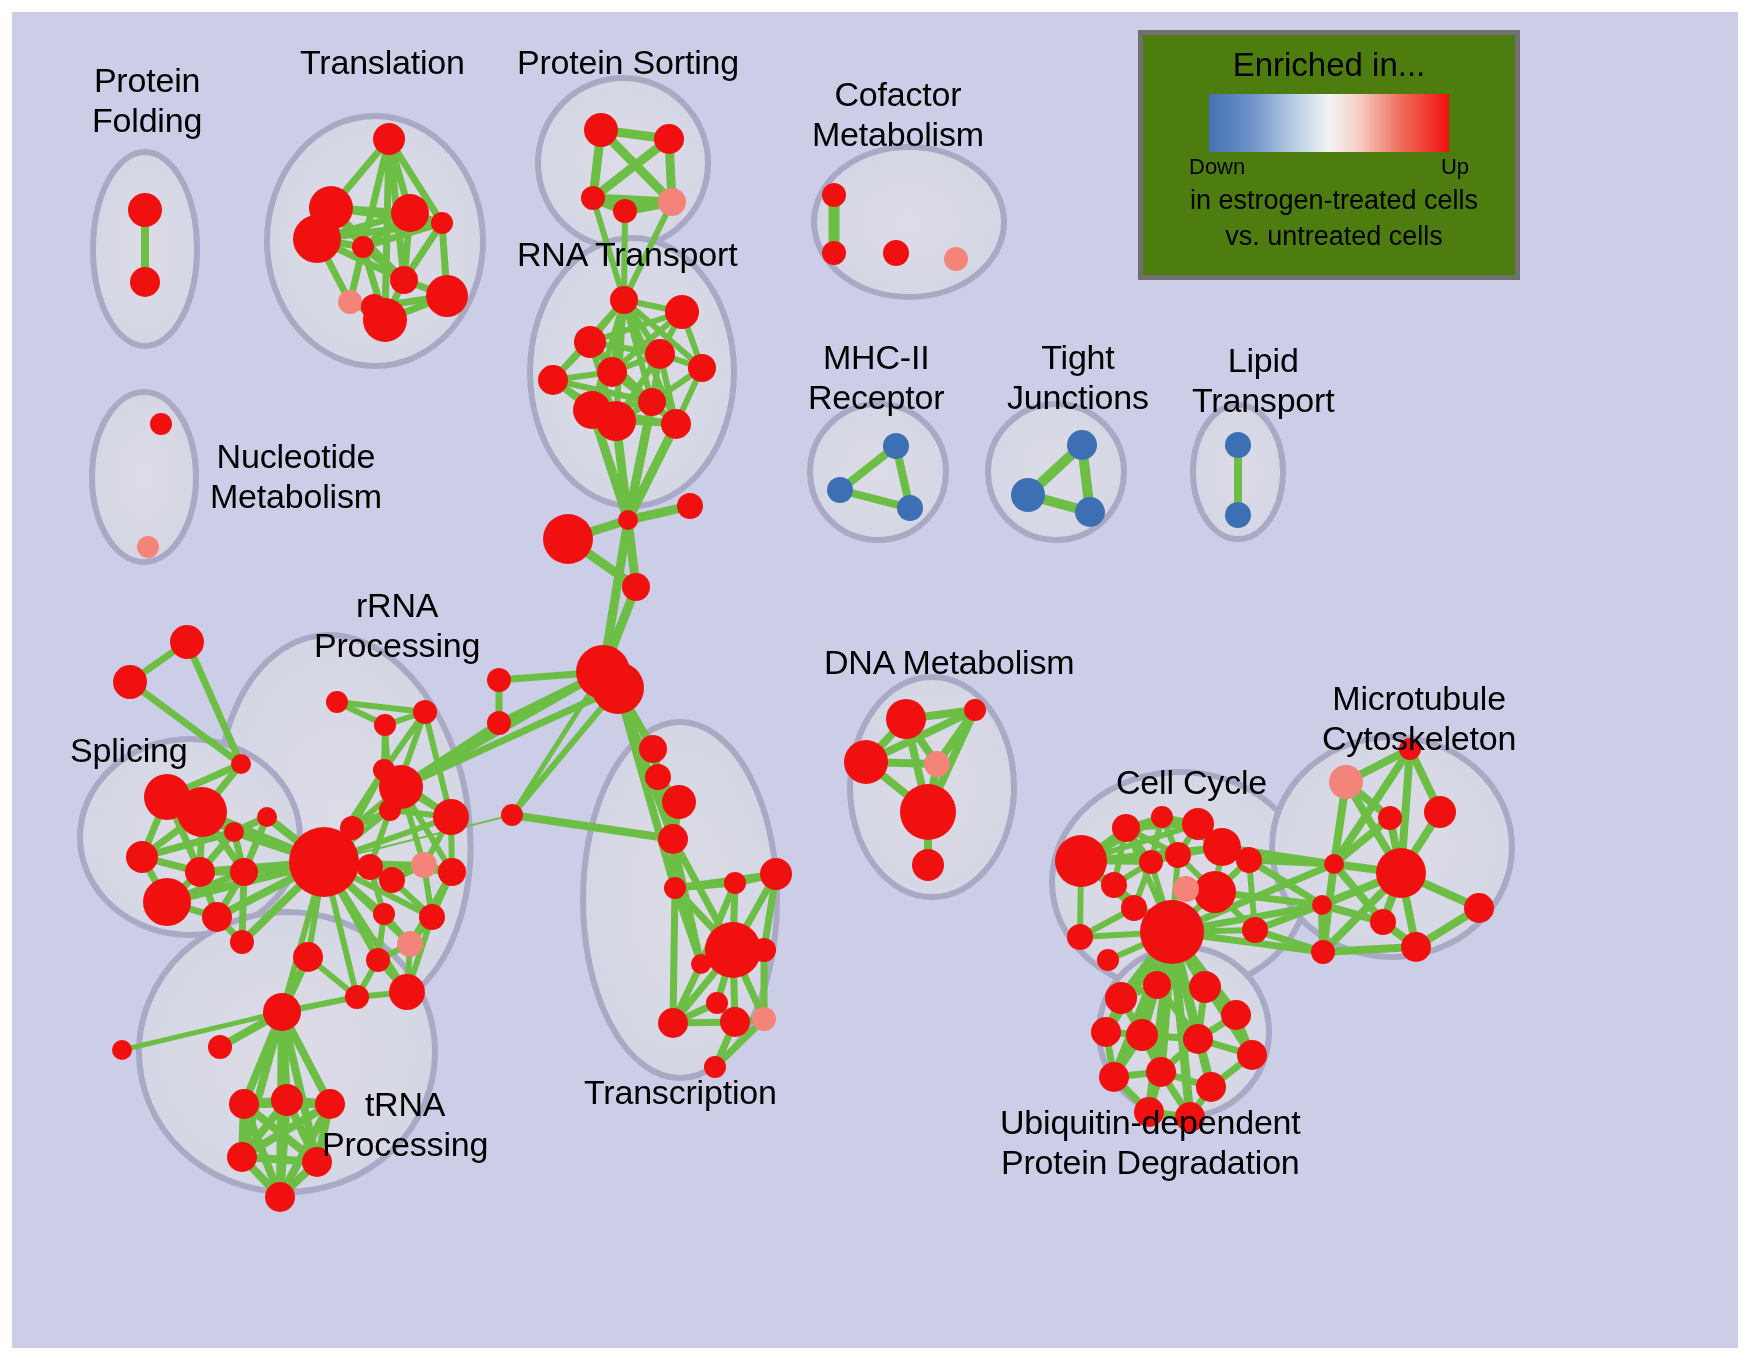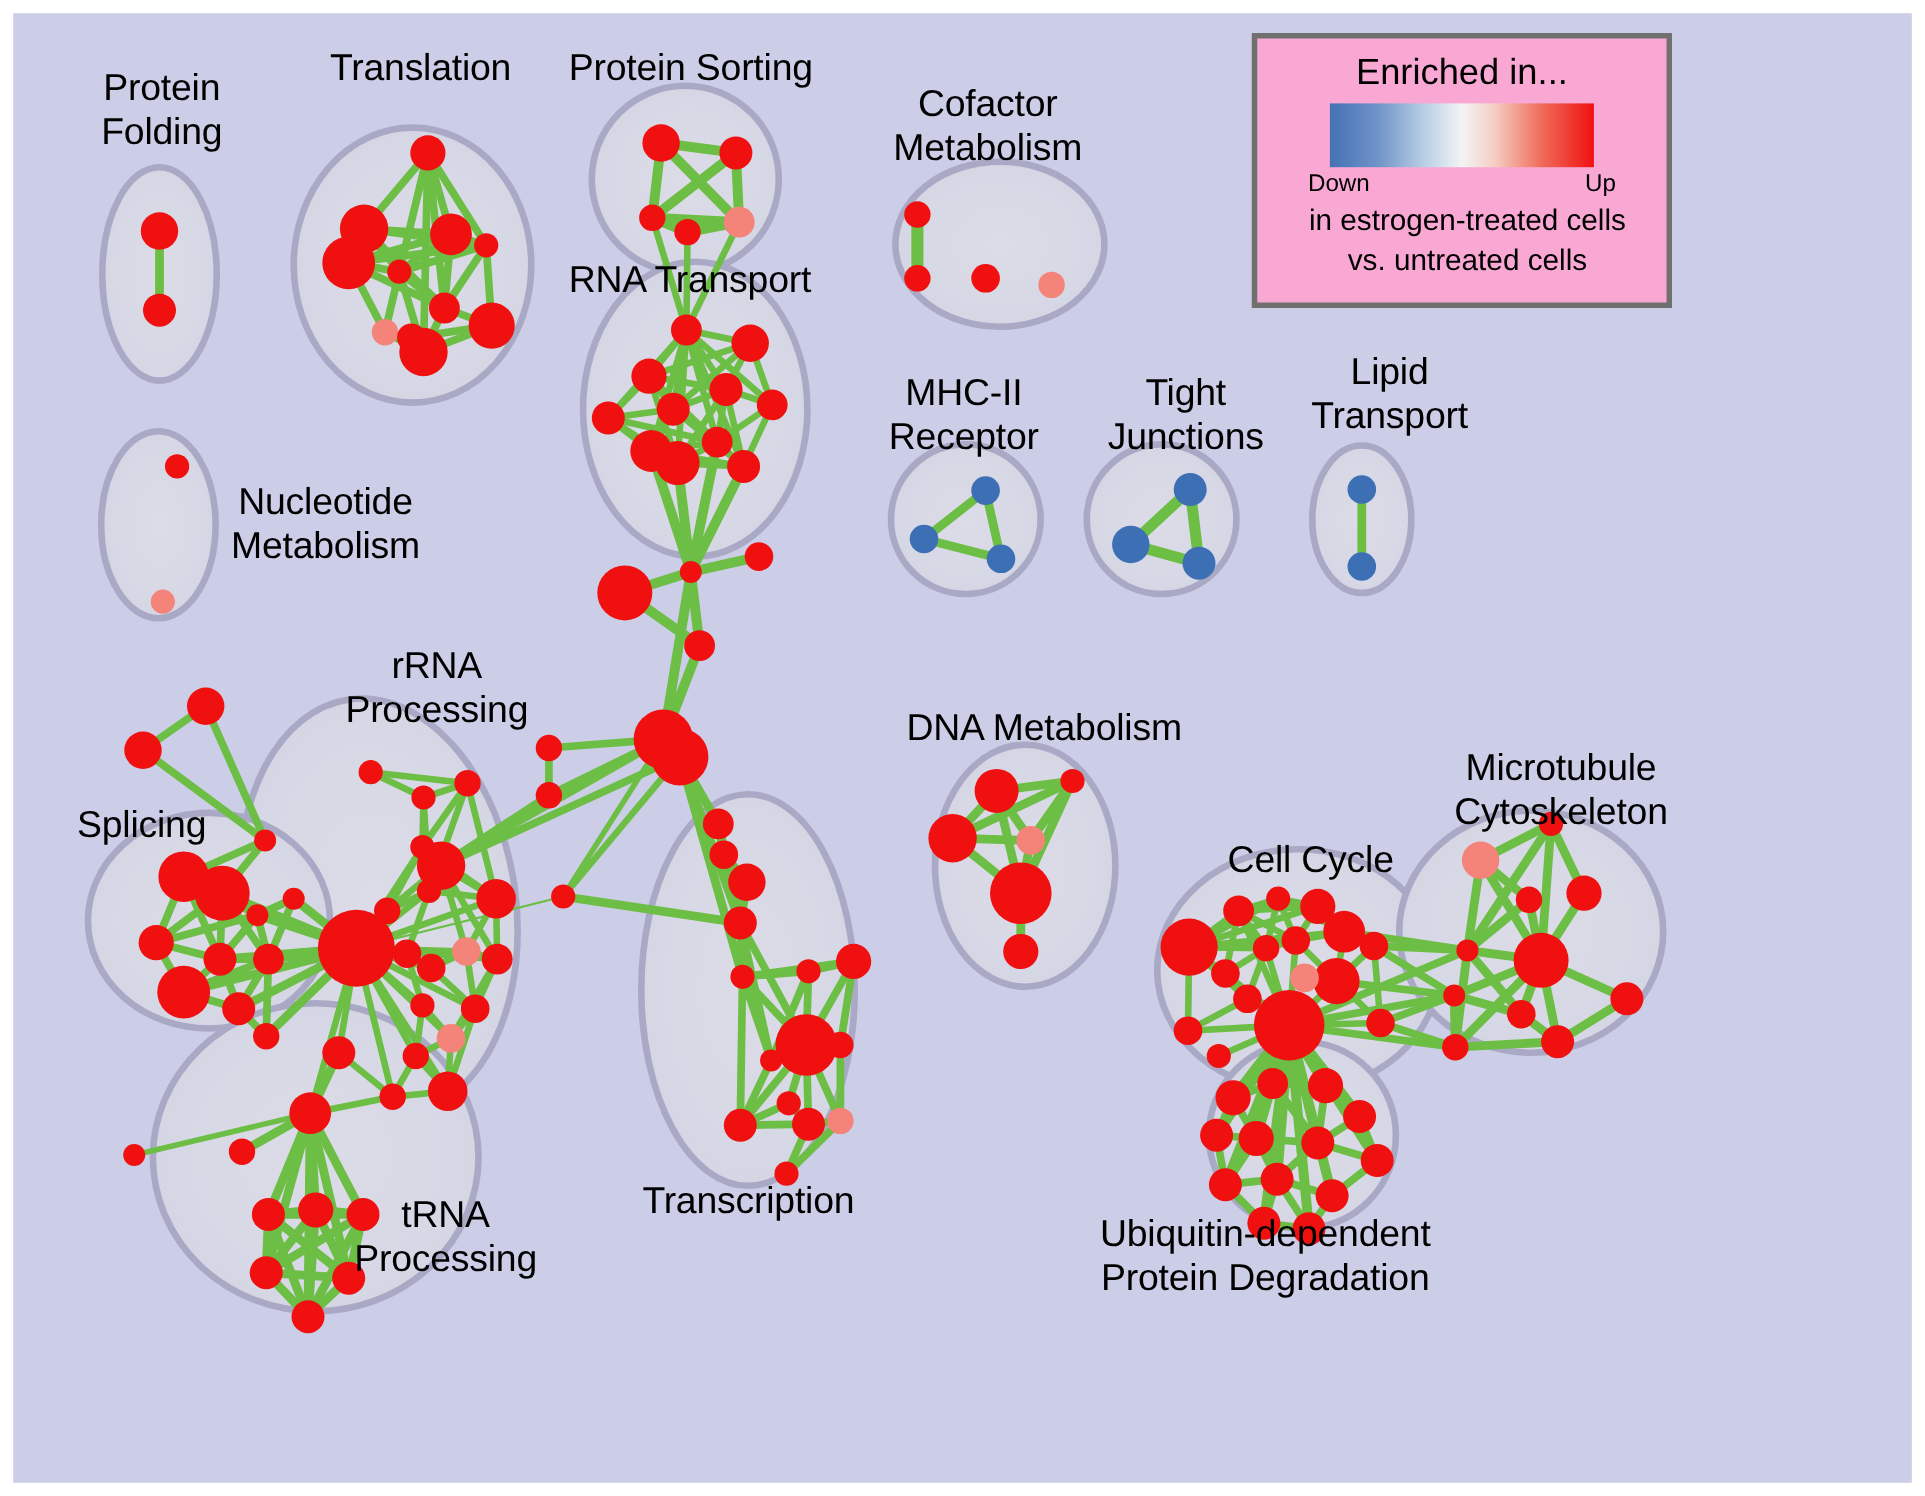--- a/index.html
+++ b/index.html
@@ -27,21 +27,21 @@
     line-height:40px;
     font-weight:400;
     white-space:pre;
     text-align:center;
     letter-spacing:-0.2px;
   }
   #legend{
     position:absolute;
     left:1126px;top:18px;
     width:382px;height:250px;
-    background:#f9a8d4;
+    background:#4d7c0f;
     border:5px solid #707070;
     box-sizing:border-box;
   }
   #legend .ltitle{
     text-align:center;font-size:33px;color:#000;margin-top:11px;
     font-family:"Liberation Sans", sans-serif;
   }
   #legend .bar{
     margin:10px auto 0 auto;width:240px;height:58px;
     background:linear-gradient(to right,#4571b4 0%,#6f93c7 18%,#b9cfe4 36%,#f3f4f5 50%,#f6cfc6 62%,#ef6d5b 80%,#f01010 100%);
@@ -734,21 +734,21 @@
     <div class="clabel" style="left:505px;top:30px;">Protein Sorting</div>
     <div class="clabel" style="left:505px;top:222px;">RNA Transport</div>
     <div class="clabel" style="left:800px;top:62px;">Cofactor
 Metabolism</div>
     <div class="clabel" style="left:198px;top:424px;">Nucleotide
 Metabolism</div>
     <div class="clabel" style="left:796px;top:325px;">MHC-II
 Receptor</div>
     <div class="clabel" style="left:995px;top:325px;">Tight
 Junctions</div>
-    <div class="clabel" style="left:1180px;top:306px;">Lipid
+    <div class="clabel" style="left:1180px;top:328px;">Lipid
 Transport</div>
     <div class="clabel" style="left:262px;top:573px;margin-left:40px;">rRNA
 Processing</div>
     <div class="clabel" style="left:58px;top:718px;">Splicing</div>
     <div class="clabel" style="left:310px;top:1072px;">tRNA
 Processing</div>
     <div class="clabel" style="left:572px;top:1060px;">Transcription</div>
     <div class="clabel" style="left:812px;top:630px;">DNA Metabolism</div>
     <div class="clabel" style="left:1104px;top:750px;">Cell Cycle</div>
     <div class="clabel" style="left:1310px;top:666px;">Microtubule

